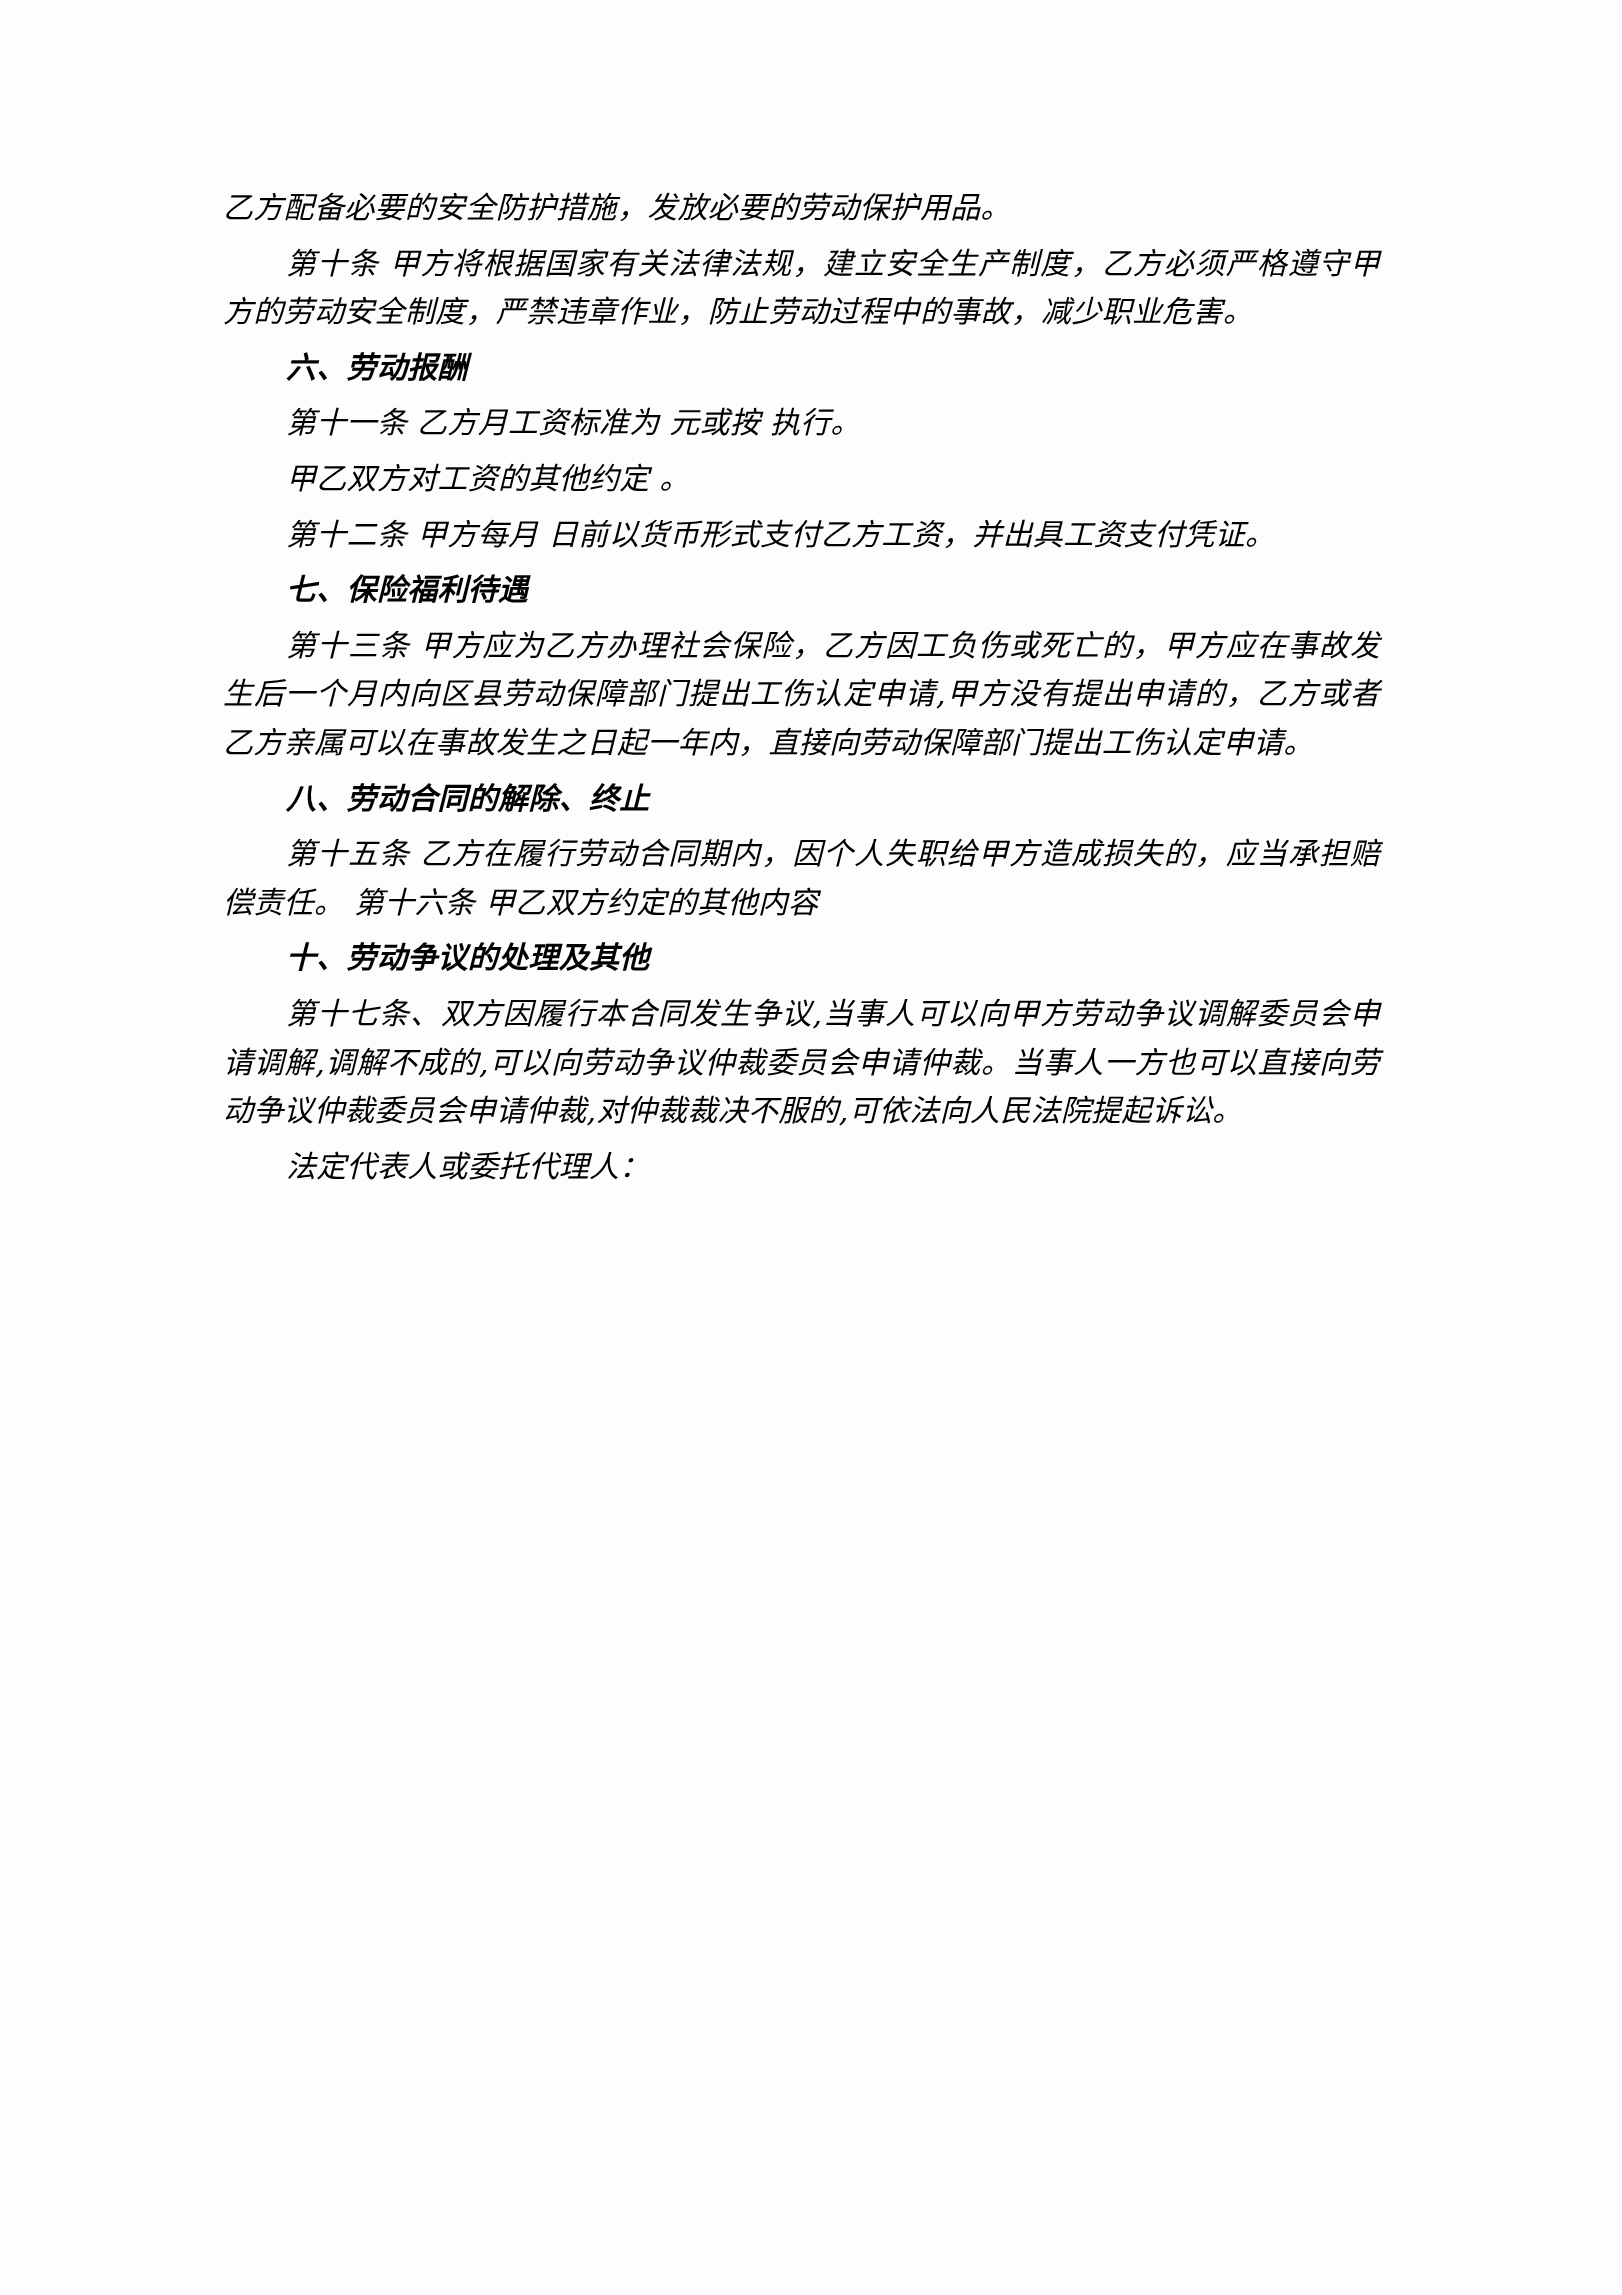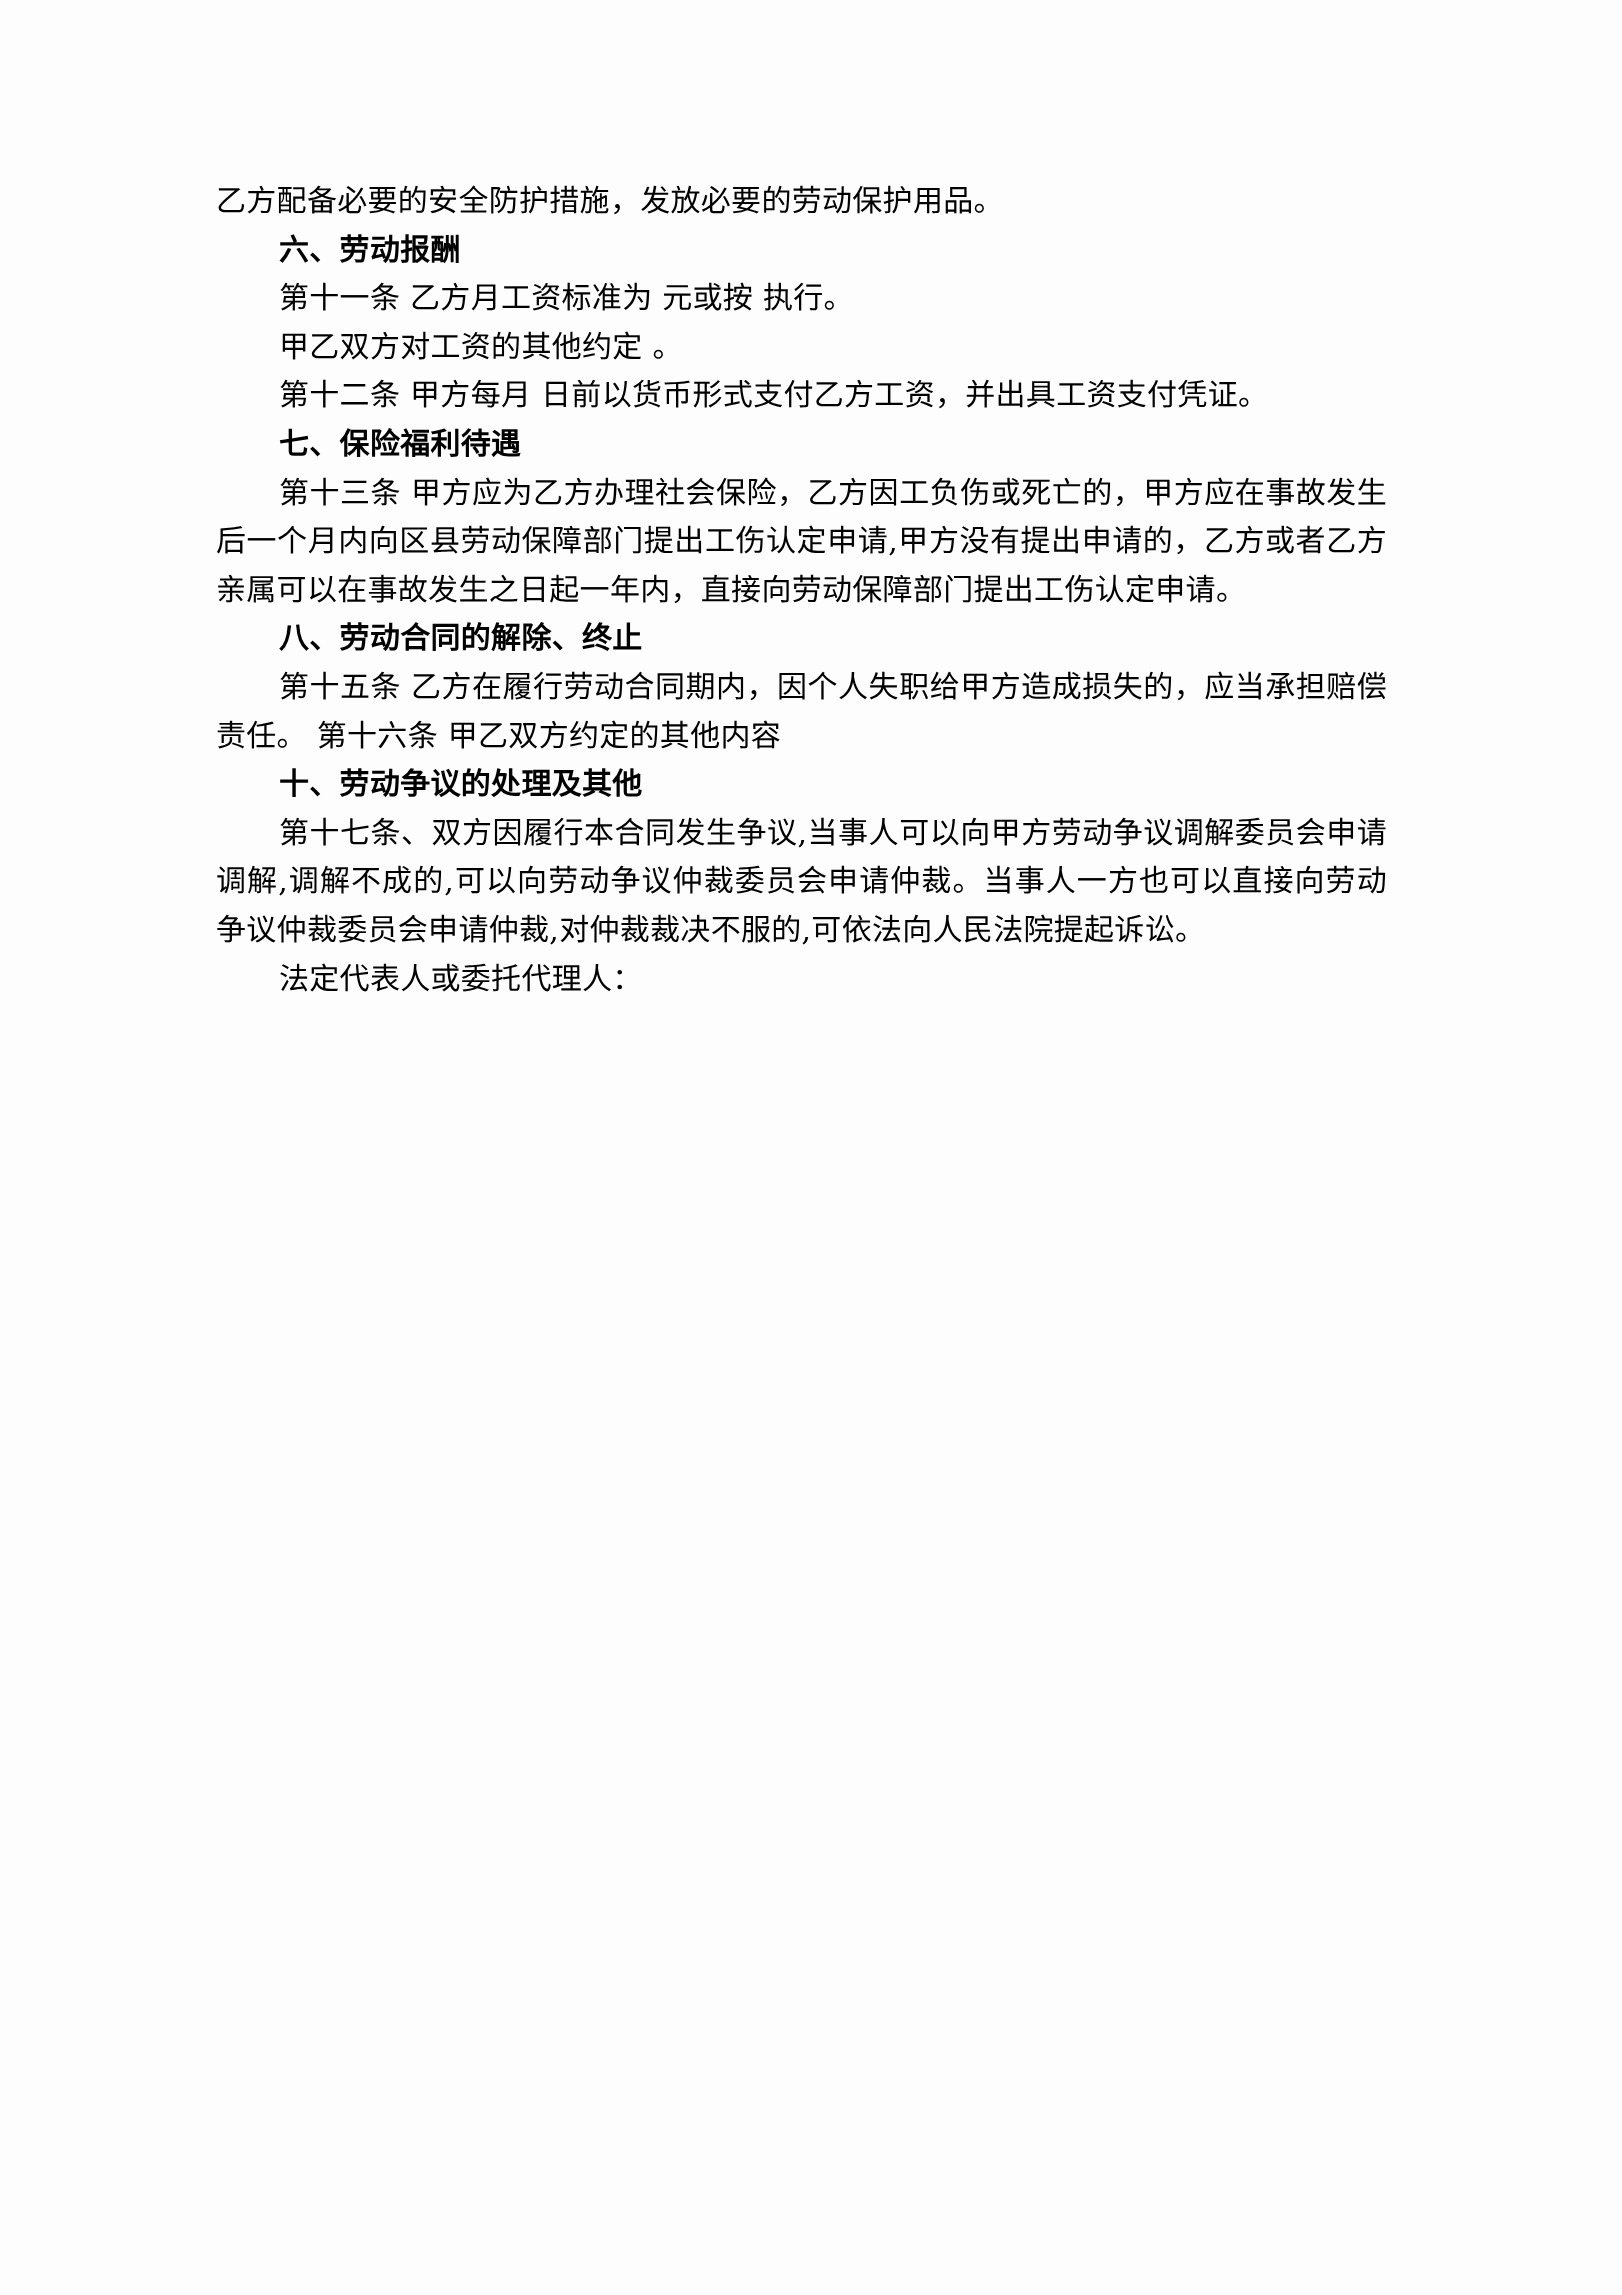--- a/index.html
+++ b/index.html
@@ -24,28 +24,29 @@
     background: #fdfdfd;
     box-sizing: border-box;
   }
   .content {
     position: absolute;
     left: 216px;
     top: 177px;
     width: 1171px;
   }
   p {
-    margin: 0;
+    margin: 7px;
     font-size: 30px;
     line-height: 1.62;
     letter-spacing: 0.3px;
     text-align: justify;
     text-justify: inter-ideograph;
     font-family: "DejaVu Serif", "Liberation Serif", serif;
     font-weight: 500;
+    font-style: italic;
   }
   p.indent {
     text-indent: 63px;
   }
   p.noindent {
     text-indent: 0;
   }
   .heading {
     text-indent: 63px;
     font-family: "DejaVu Sans", "Liberation Sans", sans-serif;
@@ -56,20 +57,21 @@
     font-family: "DejaVu Serif", "Liberation Serif", serif;
   }
 </style>
 </head>
 <body>
 
 <div class="page">
   <div class="content">
 
     <p class="noindent">乙方配备必要的安全防护措施，发放必要的劳动保护用品。</p>
+    <p class="indent">第十条 甲方将根据国家有关法律法规，建立安全生产制度，乙方必须严格遵守甲方的劳动安全制度，严禁违章作业，防止劳动过程中的事故，减少职业危害。</p>
     <p class="heading">六、劳动报酬</p>
     <p class="indent">第十一条  乙方月工资标准为  元或按  执行。</p>
     <p class="indent">甲乙双方对工资的其他约定  。</p>
     <p class="indent">第十二条 甲方每月 日前以货币形式支付乙方工资，并出具工资支付凭证。</p>
     <p class="heading">七、保险福利待遇</p>
     <p class="indent">第十三条  甲方应为乙方办理社会保险，乙方因工负伤或死亡的，甲方应在事故发生后一个月内向区县劳动保障部门提出工伤认定申请,甲方没有提出申请的，乙方或者乙方亲属可以在事故发生之日起一年内，直接向劳动保障部门提出工伤认定申请。</p>
     <p class="heading">八、劳动合同的解除、终止</p>
     <p class="indent">第十五条  乙方在履行劳动合同期内，因个人失职给甲方造成损失的，应当承担赔偿责任。   第十六条  甲乙双方约定的其他内容</p>
     <p class="heading">十、劳动争议的处理及其他</p>
     <p class="indent">第十七条、双方因履行本合同发生争议,当事人可以向甲方劳动争议调解委员会申请调解,调解不成的,可以向劳动争议仲裁委员会申请仲裁。当事人一方也可以直接向劳动争议仲裁委员会申请仲裁,对仲裁裁决不服的,可依法向人民法院提起诉讼。</p>

